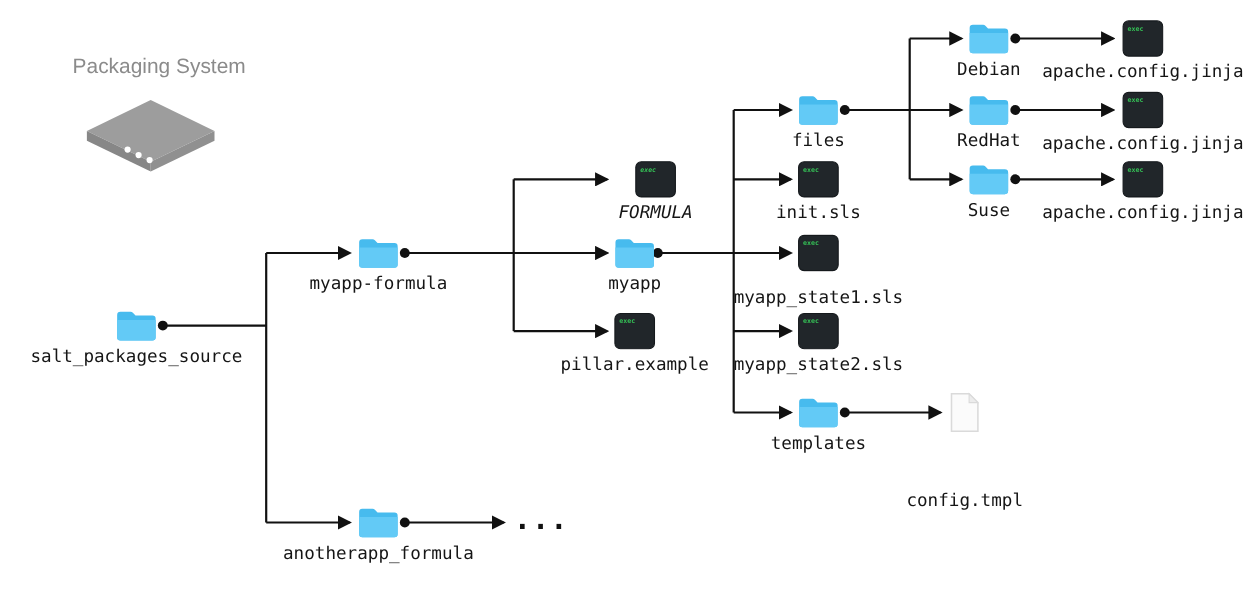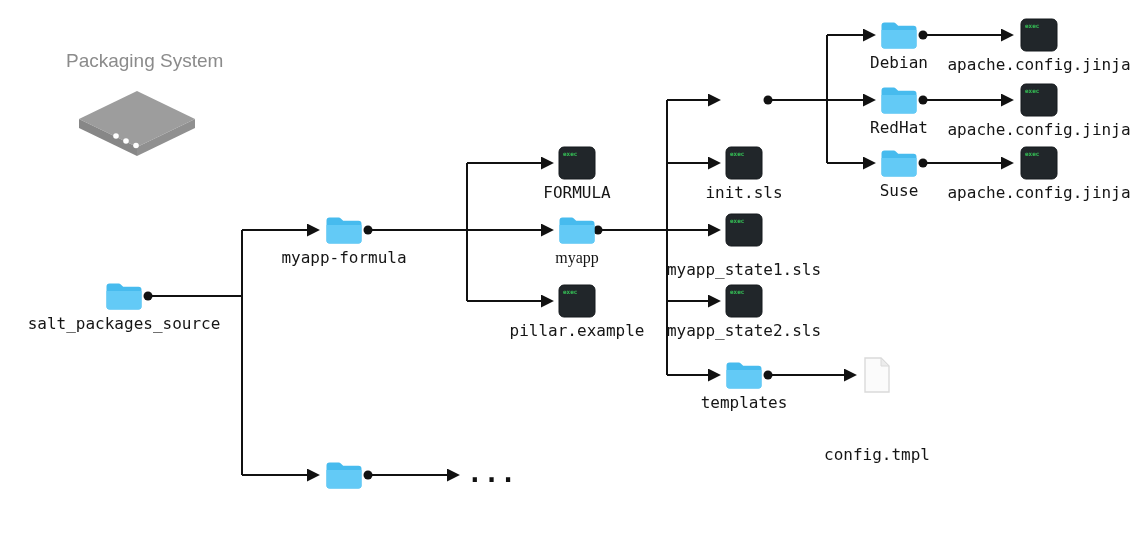--- a/index.html
+++ b/index.html
@@ -141,52 +141,62 @@
     <span class="label">myapp-formula</span>
   </div>
 
   <div class="node" style="left:222px; top:460px;">
     <span class="icon">
       <svg width="38" height="30" viewBox="0 0 38 30" aria-hidden="true">
           <path d="M1.5 5.5 a3 3 0 0 1 3-3 h9.2 a3 3 0 0 1 2.1.9 l2.4 2.4 h15.3 a3 3 0 0 1 3 3 v16.7 a3 3 0 0 1 -3 3 h-29 a3 3 0 0 1 -3-3 z" fill="#47bbee"></path>
           <path d="M1.5 10 h35 v15.5 a3 3 0 0 1 -3 3 h-29 a3 3 0 0 1 -3-3 z" fill="#63caf6"></path>
         </svg>
     </span>
-  </div>
-
-  <div class="node" style="left:455px; top:146px;">
+    <span class="label">anotherapp_formula</span>
+  </div>
+
+  <div class="node" style="left:474px; top:146px;font-style:italic;">
     <span class="icon">
       <svg width="38" height="34" viewBox="0 0 38 34" aria-hidden="true">
           <rect x="1" y="1" width="36" height="32" rx="5" fill="#21262a" stroke="#15191c"></rect>
           <text x="5" y="10" font-size="6" font-weight="bold" fill="#35c056" font-family="DejaVu Sans Mono, monospace">exec</text>
         </svg>
     </span>
     <span class="label">FORMULA</span>
   </div>
 
-  <div class="node" style="left:455px; top:215px;font-family:Liberation Serif, serif;">
+  <div class="node" style="left:455px; top:215px;">
     <span class="icon">
       <svg width="38" height="30" viewBox="0 0 38 30" aria-hidden="true">
           <path d="M1.5 5.5 a3 3 0 0 1 3-3 h9.2 a3 3 0 0 1 2.1.9 l2.4 2.4 h15.3 a3 3 0 0 1 3 3 v16.7 a3 3 0 0 1 -3 3 h-29 a3 3 0 0 1 -3-3 z" fill="#47bbee"></path>
           <path d="M1.5 10 h35 v15.5 a3 3 0 0 1 -3 3 h-29 a3 3 0 0 1 -3-3 z" fill="#63caf6"></path>
         </svg>
     </span>
     <span class="label">myapp</span>
   </div>
 
   <div class="node" style="left:455px; top:284px;">
     <span class="icon">
       <svg width="38" height="34" viewBox="0 0 38 34" aria-hidden="true">
           <rect x="1" y="1" width="36" height="32" rx="5" fill="#21262a" stroke="#15191c"></rect>
           <text x="5" y="10" font-size="6" font-weight="bold" fill="#35c056" font-family="DejaVu Sans Mono, monospace">exec</text>
         </svg>
     </span>
     <span class="label">pillar.example</span>
   </div>
 
+  <div class="node" style="left:622px; top:85px;">
+    <span class="icon">
+      <svg width="38" height="30" viewBox="0 0 38 30" aria-hidden="true">
+          <path d="M1.5 5.5 a3 3 0 0 1 3-3 h9.2 a3 3 0 0 1 2.1.9 l2.4 2.4 h15.3 a3 3 0 0 1 3 3 v16.7 a3 3 0 0 1 -3 3 h-29 a3 3 0 0 1 -3-3 z" fill="#47bbee"></path>
+          <path d="M1.5 10 h35 v15.5 a3 3 0 0 1 -3 3 h-29 a3 3 0 0 1 -3-3 z" fill="#63caf6"></path>
+        </svg>
+    </span>
+    <span class="label">files</span>
+  </div>
 
   <div class="node" style="left:622px; top:146px;">
     <span class="icon">
       <svg width="38" height="34" viewBox="0 0 38 34" aria-hidden="true">
           <rect x="1" y="1" width="36" height="32" rx="5" fill="#21262a" stroke="#15191c"></rect>
           <text x="5" y="10" font-size="6" font-weight="bold" fill="#35c056" font-family="DejaVu Sans Mono, monospace">exec</text>
         </svg>
     </span>
     <span class="label">init.sls</span>
   </div>

